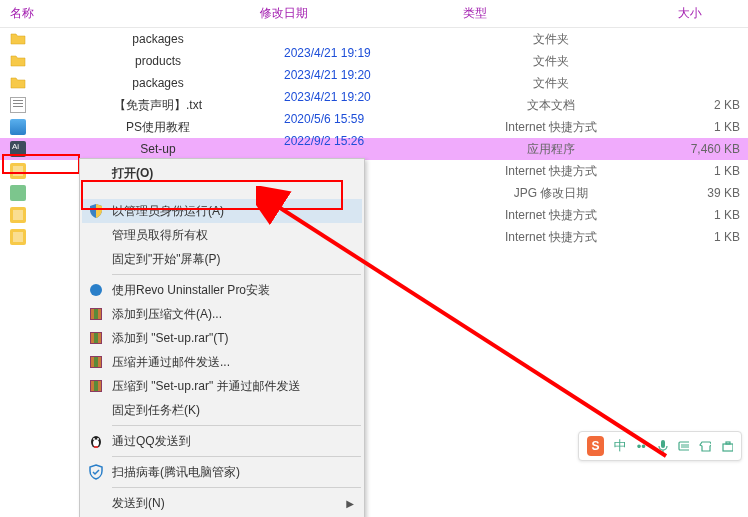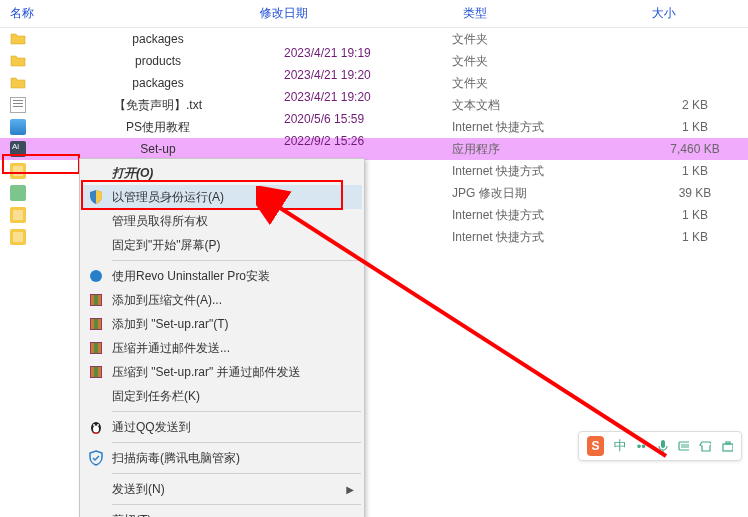--- a/index.html
+++ b/index.html
@@ -1,44 +1,44 @@
 <!DOCTYPE html>
 <html><head>
 <meta charset="utf-8">
 <style>
 * { box-sizing: border-box; margin: 0; padding: 0; }
 body { font-family: "Microsoft YaHei", sans-serif; font-size: 12px; color: #333; background: #fff; width: 748px; height: 517px; position: relative; overflow: hidden; }
 .header { display: flex; border-bottom: 1px solid #e8e8e8; height: 28px; align-items: center; padding-left: 10px; }
-.header .col { color: #1d4ed8; }
+.header .col { color: #a21caf; }
 .col-name { width: 262px; }
 .col-date { width: 168px; }
 .col-type { width: 198px; margin-left: 43px; }
-.col-size { width: 100px; text-align: left; padding-right: 20px; }
+.col-size { width: 100px; text-align: center; padding-right: 20px; }
 .files { }
 .file-row { display: flex; align-items: center; height: 22px; padding-left: 10px; }
 .file-row.selected { background: #f0abfc; }
 .red-box-1 { position: absolute; border: 2px solid #f00; left: 2px; top: 154px; width: 78px; height: 20px; pointer-events: none; z-index: 5; }
 .icon { width: 16px; height: 16px; margin-right: 6px; display: inline-flex; align-items: center; justify-content: center; flex-shrink: 0; }
 .folder-icon svg { width: 16px; height: 16px; }
 .txt-icon { background: #fff; border: 1px solid #aaa; position: relative; }
 .txt-icon::before { content: ""; position: absolute; top: 2px; left: 2px; right: 2px; height: 1px; background: #888; box-shadow: 0 3px 0 #888, 0 6px 0 #888; }
 .html-icon { background: linear-gradient(#5ab0ee,#2a7fc9); border-radius: 2px; }
 .exe-icon { background: #3d4b5c; border-radius: 2px; position: relative; }
 .exe-icon::after { content:"Ai"; color:#fff; font-size:8px; position:absolute; top:1px; left:2px; }
 .yellow-icon { background: #f7c948; border-radius: 2px; position: relative; }
 .yellow-icon::after { content:""; position:absolute; inset:3px; background:#fff; opacity:.4; }
 .jpg-icon { background: #7cc68d; border-radius: 2px; }
 .cell-name { width: 252px; overflow: hidden; white-space: nowrap; text-align: center; }
-.cell-date { width: 168px; color: #701a75; margin-top: 28px; }
-.cell-type { width: 198px; color: #666; }
-.cell-size { width: 90px; text-align: center; color: #666; }
+.cell-date { width: 168px; color: #1d4ed8; margin-top: 28px; }
+.cell-type { width: 198px; color: #666; text-align: center; }
+.cell-size { width: 90px; text-align: right; color: #666; }
 .context-menu { position: absolute; left: 79px; top: 158px; width: 286px; background: #f2f2f2; border: 1px solid #c8c8c8; box-shadow: 2px 2px 4px rgba(0,0,0,.2); z-index: 10; padding: 2px; }
 .menu-item { display: flex; align-items: center; height: 24px; padding-left: 30px; cursor: default; position: relative; }
-.menu-item.hover { background: #d8e6f2; }
-.menu-item.bold { font-weight: bold; font-style: italic; }
+.menu-item.hover { background: #d8e6f2; margin-top: 14px; }
+.menu-item.bold { font-weight: bold; }
 .menu-sep { height: 1px; background: #d0d0d0; margin: 3px 1px 3px 30px; }
 .menu-icon { position: absolute; left: 6px; width: 16px; height: 16px; display:flex; align-items:center; justify-content:center; }
 .menu-arrow { position: absolute; right: 8px; font-size: 10px; color: #555; }
 .red-box-2 { position: absolute; border: 2px solid #f00; left: 81px; top: 180px; width: 262px; height: 30px; pointer-events: none; z-index: 20; }
 .red-arrow { position: absolute; left: 256px; top: 186px; width: 420px; height: 280px; pointer-events: none; z-index: 15; }
 .ime-bar { position: absolute; right: 6px; bottom: 56px; width: 164px; height: 30px; background: #fff; border: 1px solid #ddd; border-radius: 4px; display: flex; align-items: center; gap: 10px; padding: 0 8px; box-shadow: 0 1px 3px rgba(0,0,0,.1); }
 .ime-logo { width: 20px; height: 20px; background: #f26b3a; border-radius: 4px; display:flex; align-items:center; justify-content:center; color:#fff; font-weight:bold; font-size:12px; }
 .ime-item { color: #4a8; font-size: 13px; }
 </style>
 </head>

